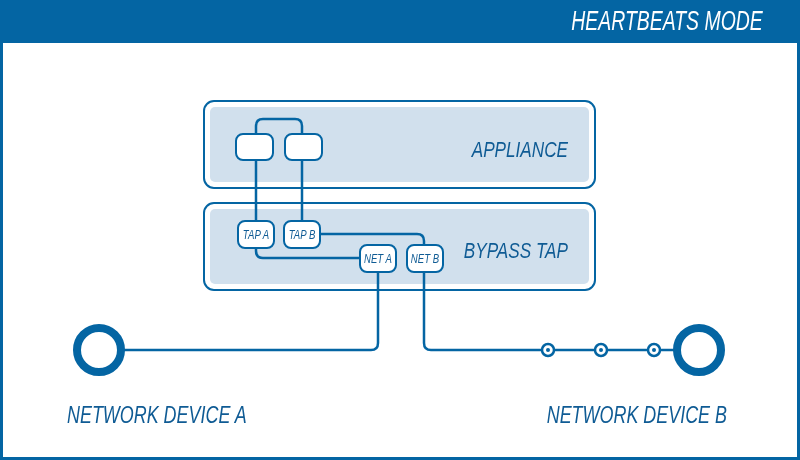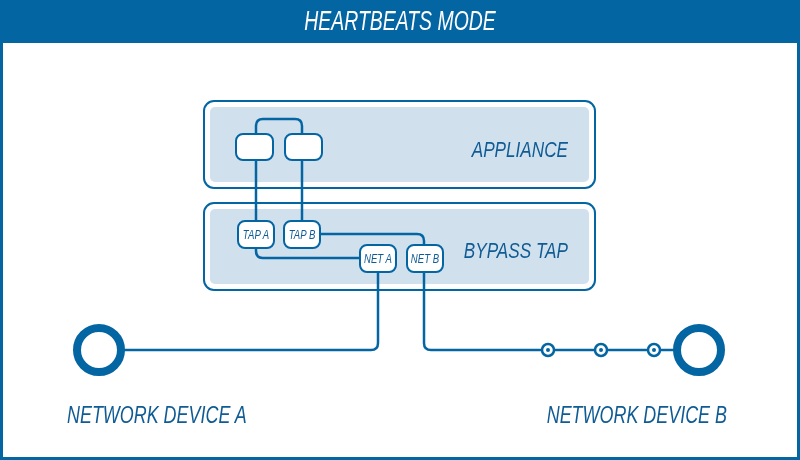--- a/index.html
+++ b/index.html
@@ -1,21 +1,21 @@
 <!DOCTYPE html>
 <html><head>
 <meta charset="utf-8">
 <style>
   html, body { margin: 0; padding: 0; }
   body { width: 800px; height: 460px; position: relative; background: #ffffff; overflow: hidden;
          font-family: "Liberation Sans", sans-serif; }
   .frame { position: absolute; left: 0; top: 0; width: 800px; height: 460px; box-sizing: border-box;
            border: 3px solid #0465a3; border-top: none; }
   .title-bar { position: absolute; left: 0; top: 0; width: 800px; height: 43px; background: #0465a3;
-               display: flex; align-items: center; justify-content: center; }
+               display: flex; align-items: center; justify-content: flex-end; }
   .title-text { color: #ffffff; font-size: 27px; font-style: italic; transform: scaleX(0.72);
                 letter-spacing: 0px; white-space: nowrap; }
   svg.diagram { position: absolute; left: 0; top: 0; }
   .lbl { font-family: "Liberation Sans", sans-serif; font-style: italic; fill: #0f5b94; }
 </style>
 </head>
 <body>
 
 <div class="frame"></div>
 <div class="title-bar">

